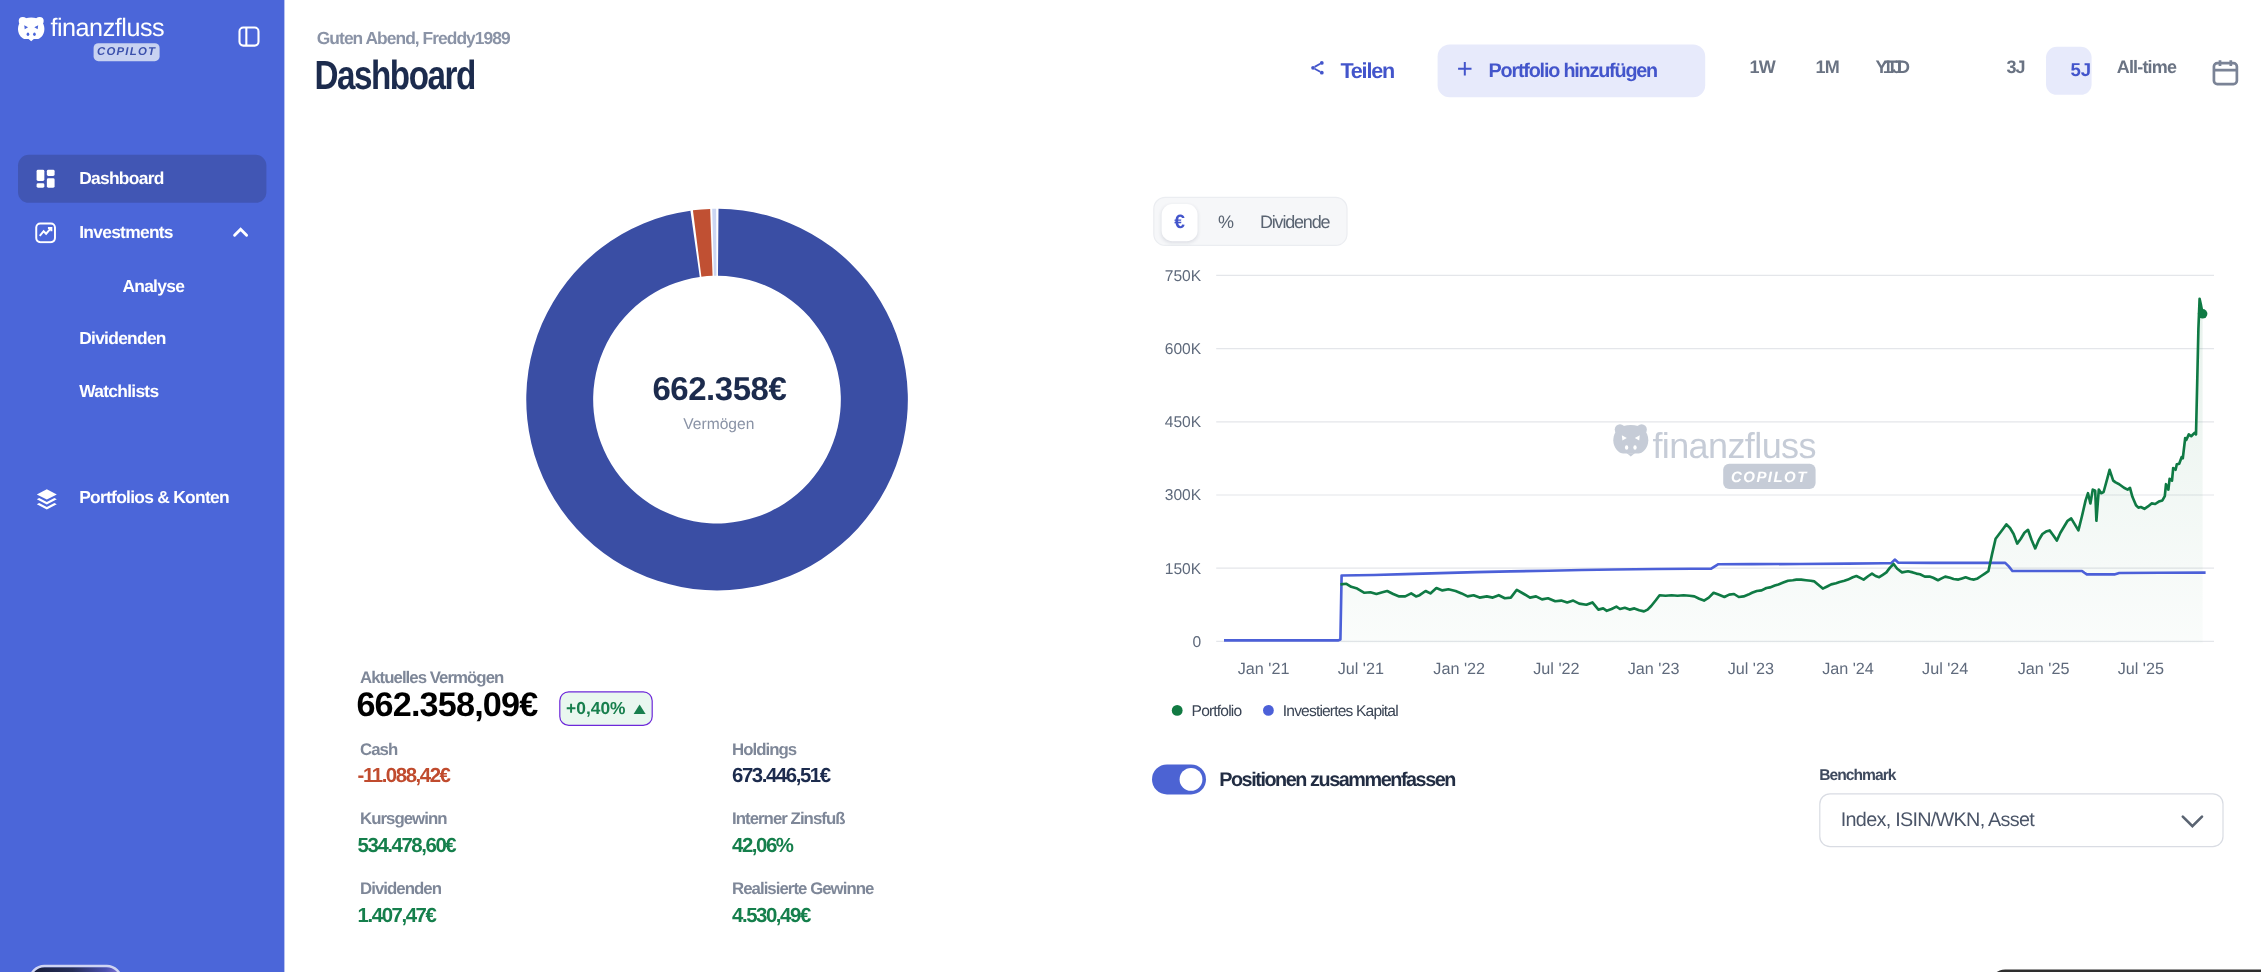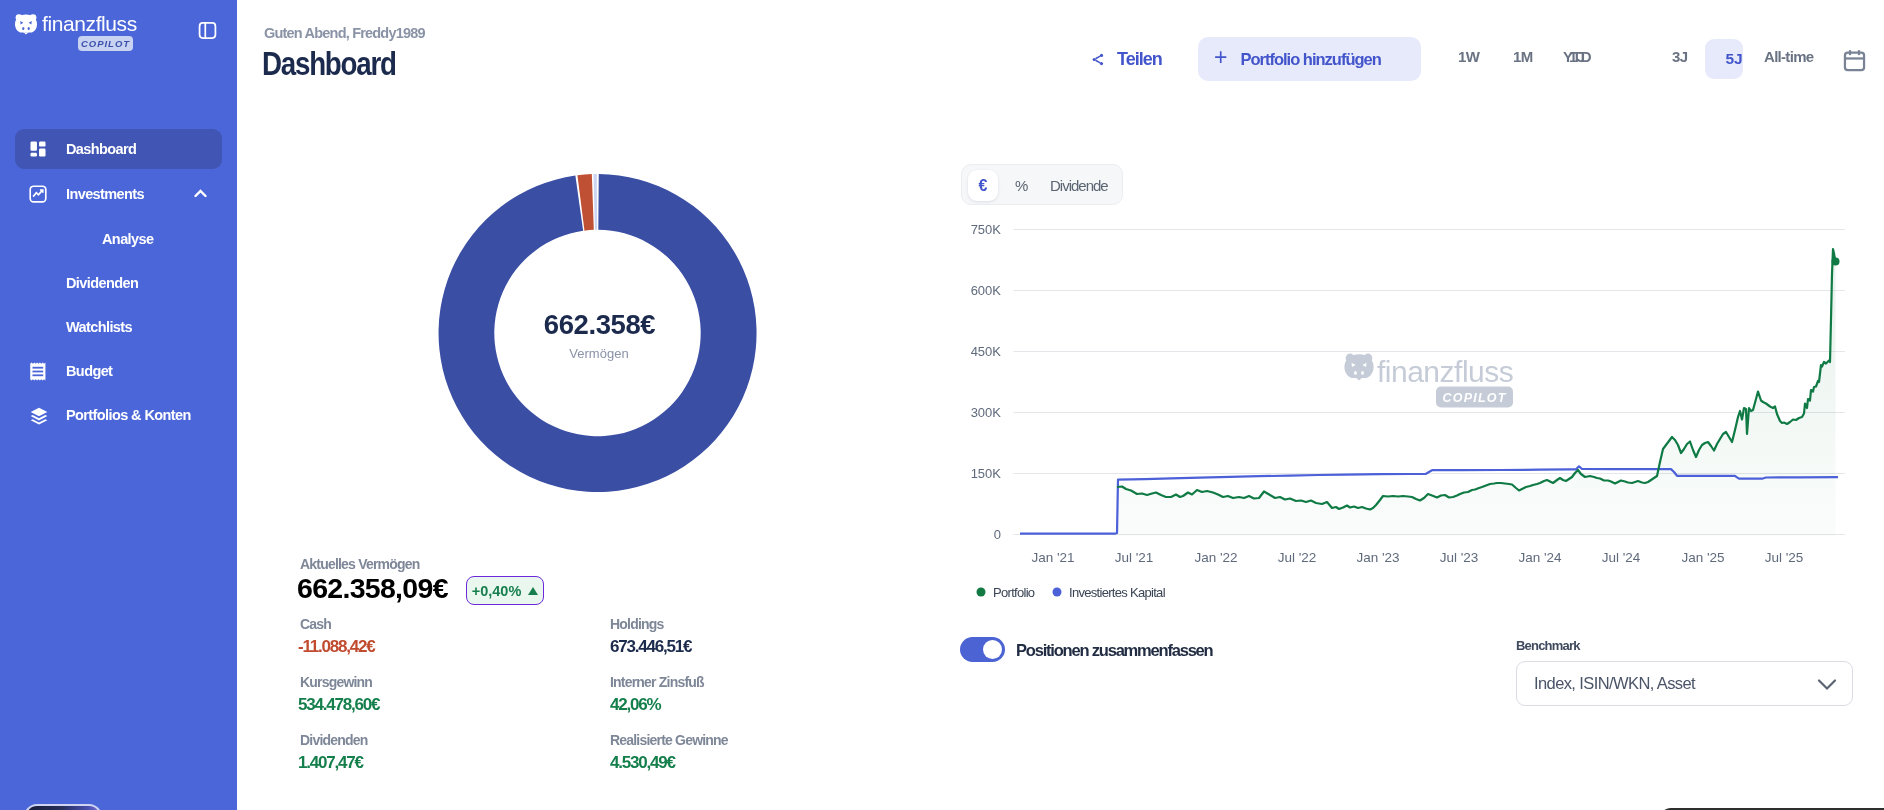--- a/index.html
+++ b/index.html
@@ -18,21 +18,21 @@
 .nav-item{position:absolute;left:0;width:237px;height:44px;color:#fff;}
 .nav-item .ic{position:absolute;left:29px;top:13px;}
 .nav-item .lb{position:absolute;left:66px;top:50%;transform:translateY(-50%);
   font-size:14.5px;font-weight:700;color:#fff;letter-spacing:-0.6px;}
 #active-bg{position:absolute;left:15px;top:129px;width:207px;height:40px;background:#4156b4;border-radius:9px;}
 #side-btn{position:absolute;left:24px;top:804px;width:78px;height:26px;border-radius:13px;
   border:2px solid #cfd4f2;background:linear-gradient(100deg,#171d3a 0%,#262e58 45%,#4a4fae 80%,#8b7ae0 100%);}
 
 #greet{position:absolute;left:264px;top:24.5px;font-size:14.5px;font-weight:700;color:#8a93a6;letter-spacing:-0.8px;}
 #h1{position:absolute;left:262px;top:44px;font-size:34px;font-weight:700;color:#1c2b4d;letter-spacing:-1.5px;transform:scaleX(0.815);transform-origin:0 0;}
-#teilen{position:absolute;left:1091px;top:49px;display:flex;align-items:center;color:#4355cb;}
+#teilen{position:absolute;left:1091px;top:49px;display:flex;align-items:flex-start;color:#4355cb;}
 #teilen span{font-size:18px;font-weight:700;margin-left:12px;letter-spacing:-1px;}
 #addbtn{position:absolute;left:1198px;top:37px;width:223px;height:44px;border-radius:10px;
   background:#e7eafb;color:#4355cb;display:flex;align-items:center;padding-left:16px;}
 #addbtn .pl{font-size:23px;font-weight:400;margin-right:13px;margin-top:-3px;}
 #addbtn .tx{font-size:16.5px;font-weight:700;letter-spacing:-1px;}
 .rng{position:absolute;top:48px;font-size:15px;font-weight:700;color:#6a7383;letter-spacing:-0.7px;}
 #r5j{position:absolute;left:1705px;top:39px;width:38px;height:40px;background:#e7eafb;border-radius:9px;
   color:#4355cb;font-size:15.5px;font-weight:700;text-align:center;line-height:40px;padding-left:20px;}
 #cal{position:absolute;left:1841px;top:46.5px;}
 
@@ -113,31 +113,20 @@
   </div>
   <div class="nav-item" style="top:217px;">
       <span class="lb" style="font-weight:700;margin-left:36px;">Analyse</span>
     </div>
   <div class="nav-item" style="top:261px;">
       <span class="lb" style="font-weight:700;">Dividenden</span>
     </div>
   <div class="nav-item" style="top:305px;">
       <span class="lb" style="font-weight:700;">Watchlists</span>
     </div>
-  <div class="nav-item" style="top:349px;">
-    <svg class="ic" width="18" height="19" viewBox="0 0 20 22" fill="#fff">
-      <path d="M1 2 L2.6 0.6 L4.2 2 L5.8 0.6 L7.4 2 L9 0.6 L10.6 2 L12.2 0.6 L13.8 2 L15.4 0.6 L17 2 L18.6 0.6 L18.6 21.4 L17 20 L15.4 21.4 L13.8 20 L12.2 21.4 L10.6 20 L9 21.4 L7.4 20 L5.8 21.4 L4.2 20 L2.6 21.4 L1 20 Z"></path>
-      <g stroke="#4b66d9" stroke-width="2.1">
-        <line x1="3.6" y1="6.6" x2="16" y2="6.6"></line>
-          <line x1="3.6" y1="11" x2="16" y2="11"></line>
-          <line x1="3.6" y1="15.4" x2="16" y2="15.4"></line>
-      </g>
-    </svg>
-      <span class="lb">Budget</span>
-  </div>
   <div class="nav-item" style="top:393px;">
     <svg class="ic" width="20" height="20" viewBox="0 0 24 24" fill="#fff">
       <path d="M12 2 L22 7.2 L12 12.4 L2 7.2 Z"></path>
       <path d="M12 14.8 L4.4 10.85 L2 12.1 L12 17.3 L22 12.1 L19.6 10.85 Z"></path>
       <path d="M12 19.7 L4.4 15.75 L2 17 L12 22.2 L22 17 L19.6 15.75 Z"></path>
     </svg>
       <span class="lb">Portfolios &amp; Konten</span>
   </div>
   <div id="side-btn"></div>
 </div>

